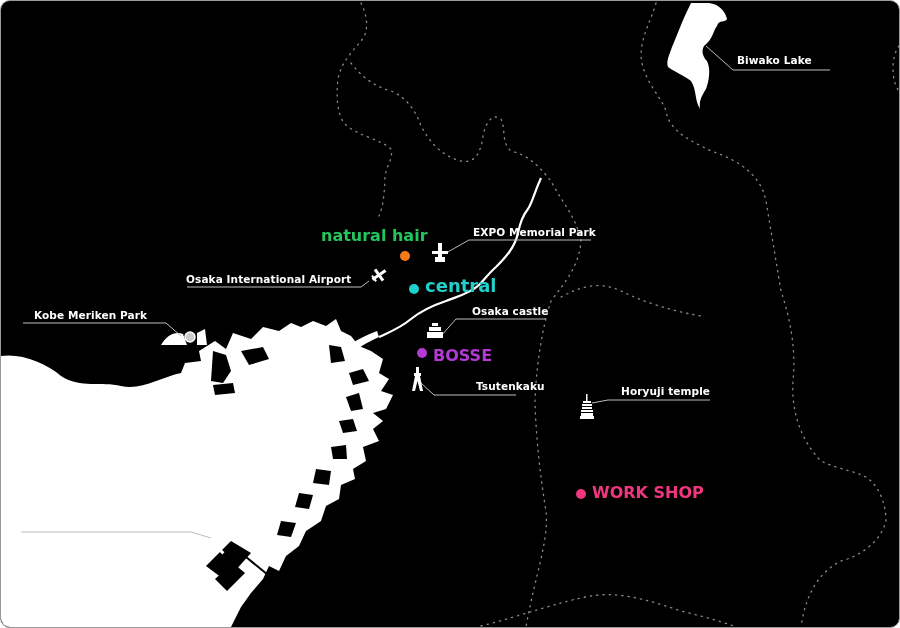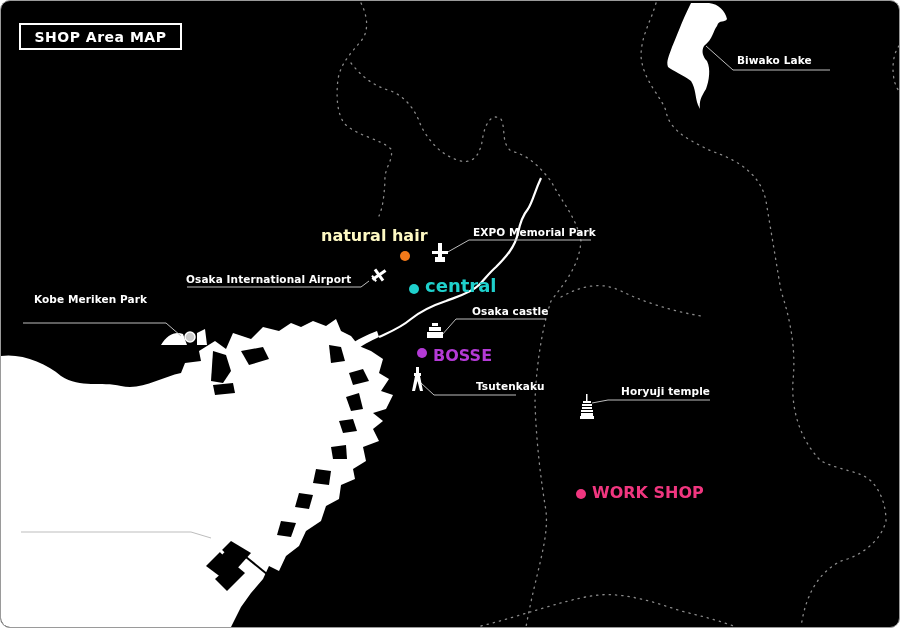--- a/index.html
+++ b/index.html
@@ -113,33 +113,32 @@
       </g>
 
       <g transform="translate(216,546) rotate(45)">
         <rect x="-9" y="-1.5" width="18" height="3"></rect>
         <rect x="-1.5" y="-8" width="3" height="16"></rect>
         <rect x="-8" y="-4" width="2" height="8"></rect>
       </g>
     </g>
   </svg>
 
-  <div class="title-box">SHOP Area MAP</div>
 
   <div class="lbl" style="left:736px; top:53px;text-align:right;">Biwako Lake</div>
   <div class="lbl" style="left:472px; top:225px;text-align:right;">EXPO Memorial Park</div>
   <div class="lbl" style="left:185px; top:272px;">Osaka International Airport</div>
-  <div class="lbl" style="left:33px; top:292px;">Kobe Meriken Park</div>
+  <div class="lbl" style="left:33px; top:308px;">Kobe Meriken Park</div>
   <div class="lbl" style="left:471px; top:304px;">Osaka castle</div>
   <div class="lbl" style="left:451px; top:379px;margin-left:24px;">Tsutenkaku</div>
   <div class="lbl" style="left:620px; top:384px;">Horyuji temple</div>
   <div class="lbl" style="left:24px; top:516px;">Kansai International Airport</div>
 
   <div class="dot" style="left:399px; top:250px; background:#f47a1a;"></div>
-  <div class="shop" style="left:320px; top:225px; color:#fef9c3;">natural hair</div>
+  <div class="shop" style="left:320px; top:225px; color:#22c55e;">natural hair</div>
 
   <div class="dot" style="left:408px; top:283px; background:#1fd0cc;"></div>
   <div class="shop" style="left:424px; top:274px; color:#1fd0cc; font-size:18px;">central</div>
 
   <div class="dot" style="left:416px; top:347px; background:#b43ad6;"></div>
   <div class="shop" style="left:432px; top:345px; color:#b43ad6;">BOSSE</div>
 
   <div class="dot" style="left:575px; top:488px; background:#f0367f;"></div>
   <div class="shop" style="left:591px; top:482px; color:#f0367f;">WORK SHOP</div>
 </div>

